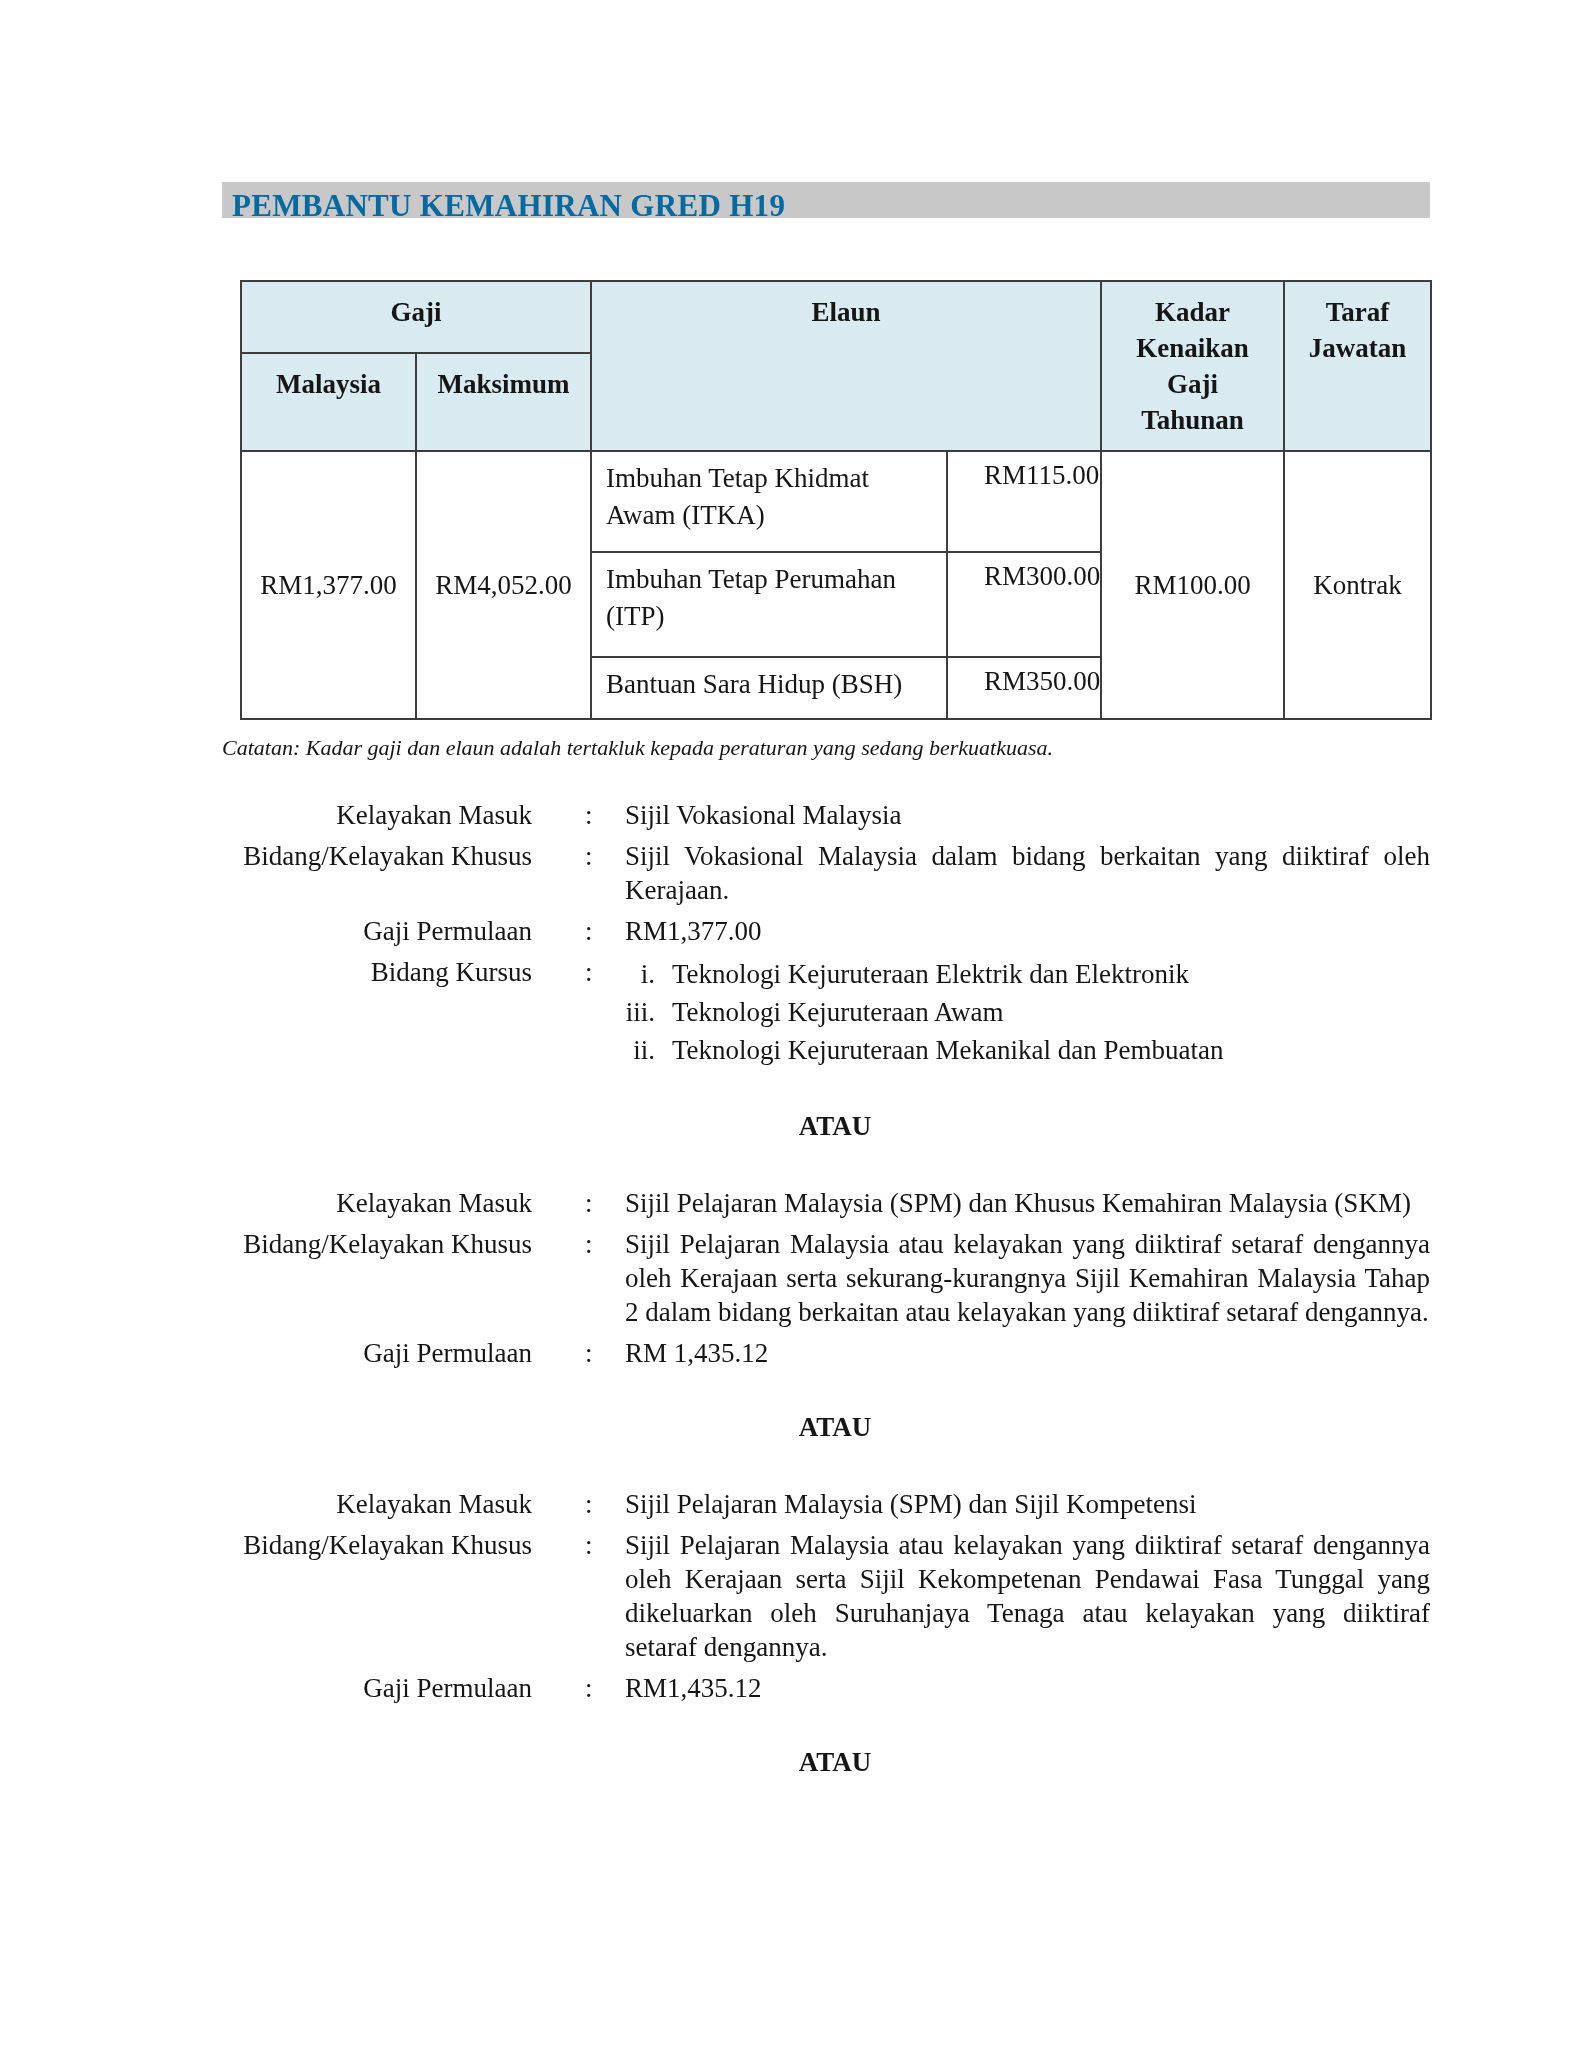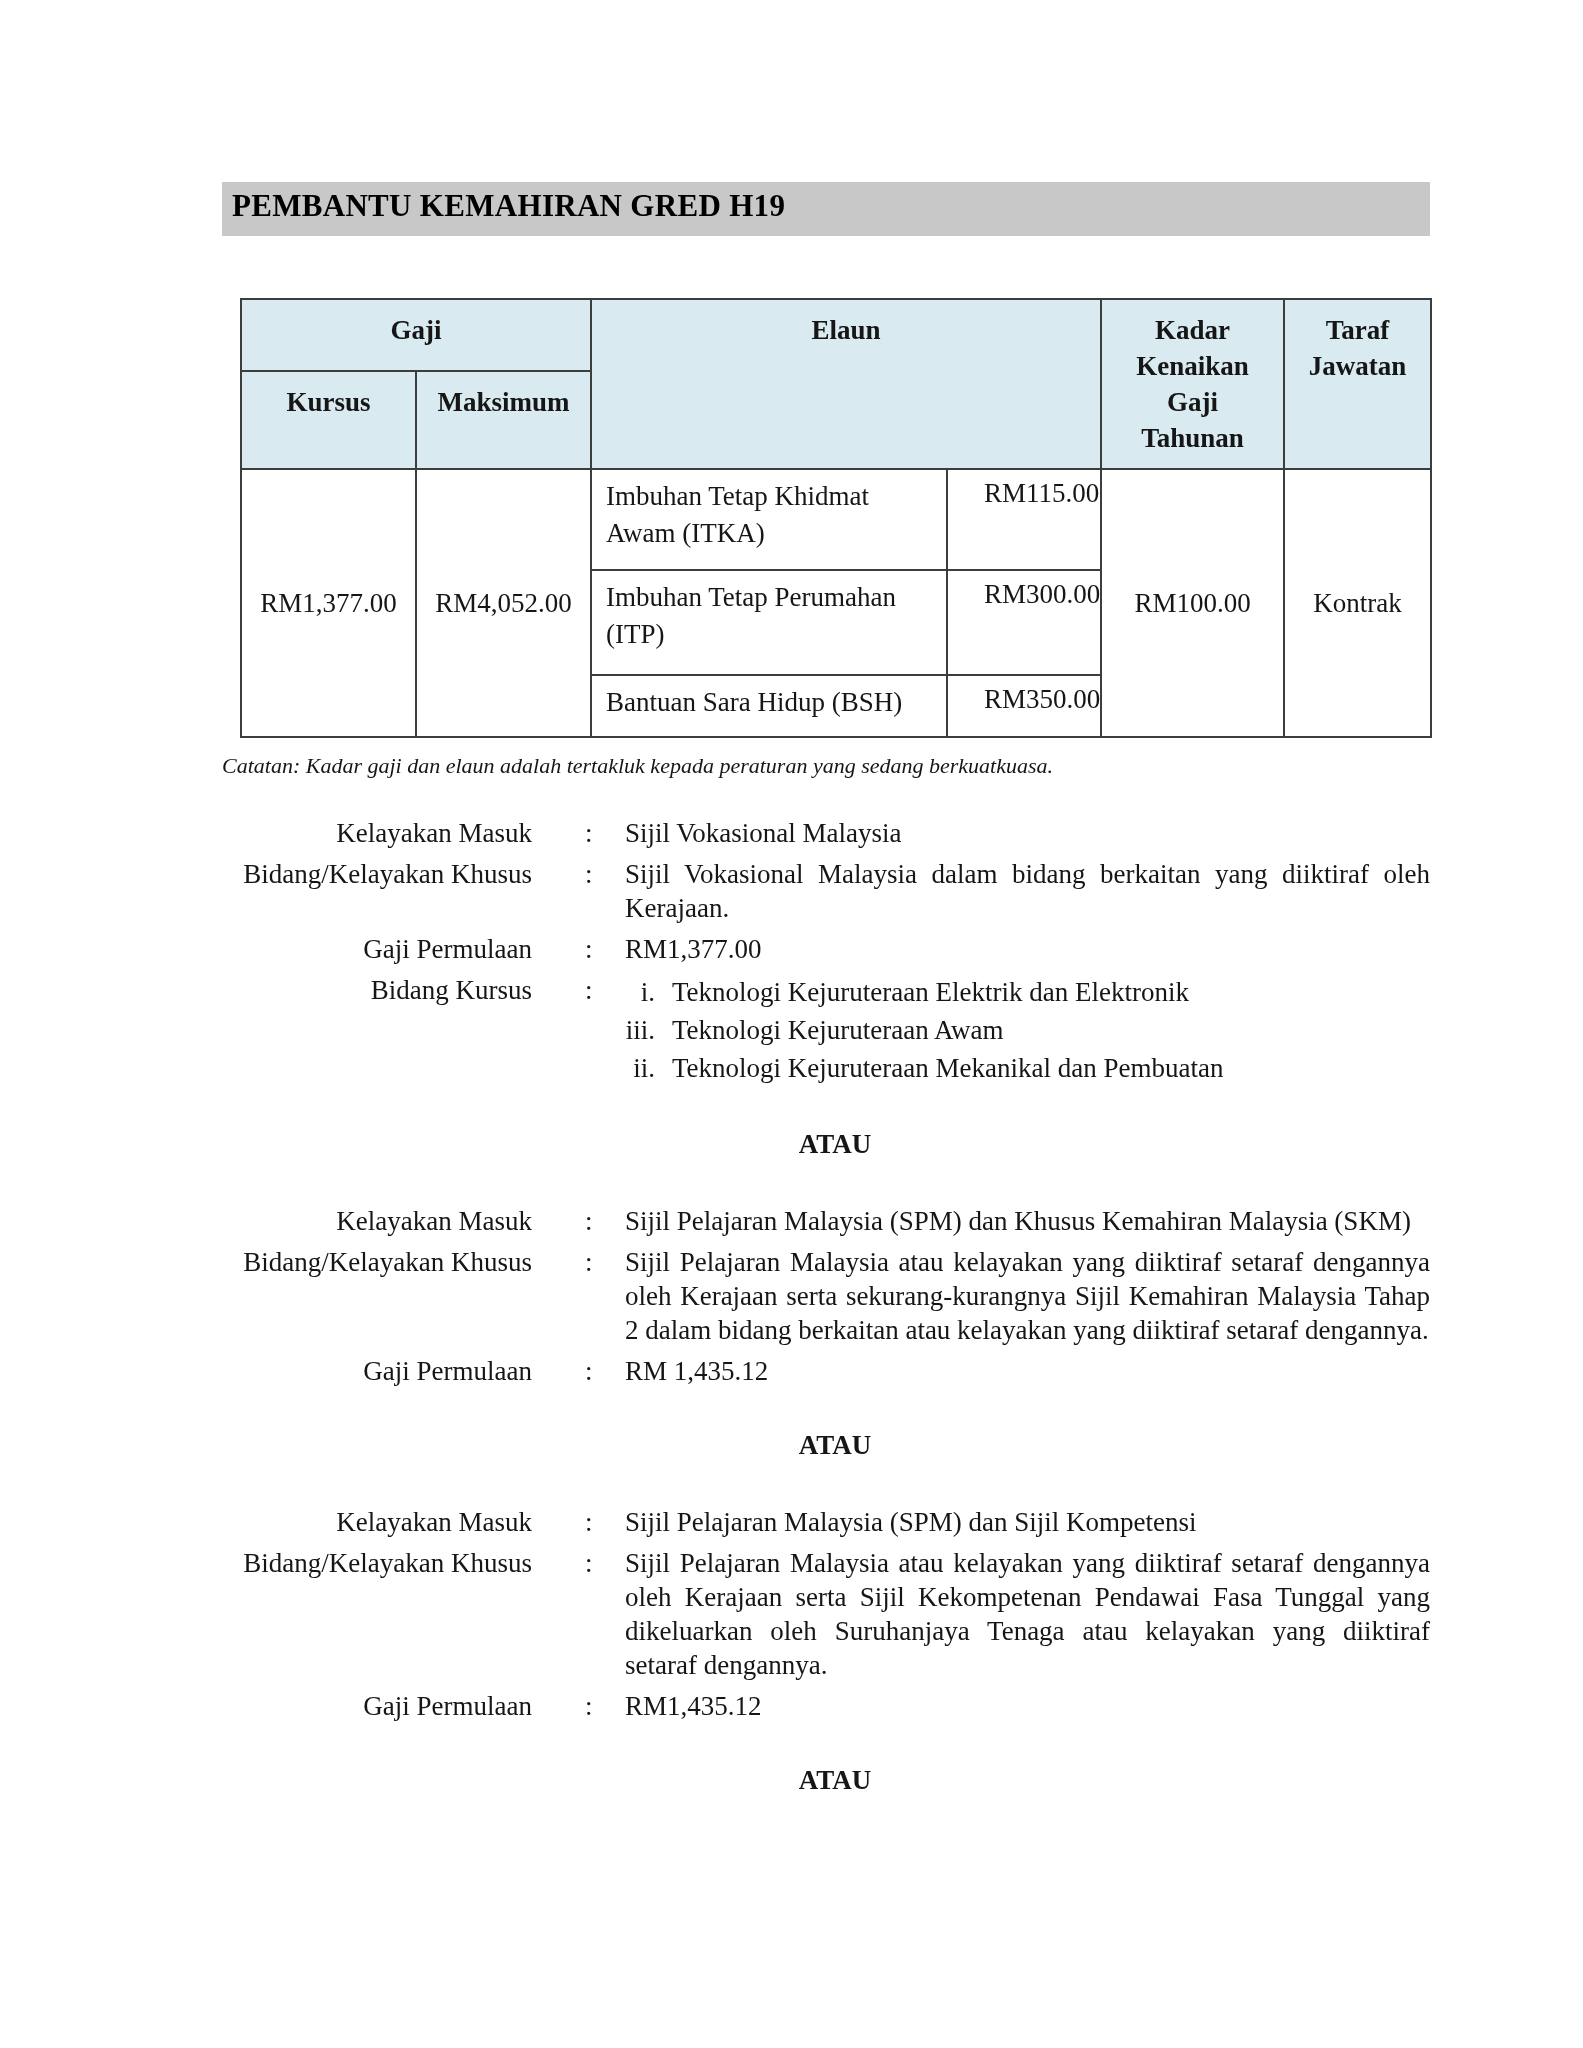--- a/index.html
+++ b/index.html
@@ -3,24 +3,24 @@
 <meta charset="utf-8">
 <style>
   html,body { margin:0; padding:0; background:#ffffff; }
   .page {
     position:relative; width:1583px; height:2048px; background:#ffffff;
     font-family:"Liberation Serif", serif; color:#161616; overflow:hidden;
   }
   .content { position:absolute; left:222px; top:0; width:1208px; }
 
   .title-bar {
-    margin-top:182px; height:54px; background:#c8c8c8;
+    margin-top:182px; height:36px; background:#c8c8c8;
     font-weight:bold; font-size:31px; line-height:47px;
     padding-left:10px; box-sizing:border-box; letter-spacing:.3px;
-    color:#000000;
+    color:#0369a1;
   }
 
   table.salary {
     border-collapse:collapse; table-layout:fixed;
     margin:62px 0 0 18px; width:1190px;
   }
   table.salary th, table.salary td {
     border:2px solid #3d3d3d; box-sizing:border-box;
     font-size:27px; overflow:hidden;
   }
@@ -77,21 +77,21 @@
       <tbody>
         <tr class="hdr1">
           <th colspan="2">Gaji</th>
           <th colspan="2" rowspan="2">Elaun</th>
           <th rowspan="2">
             <div class="narrow-head">Kadar Kenaikan Gaji Tahunan</div>
           </th>
           <th rowspan="2">Taraf Jawatan</th>
         </tr>
         <tr class="hdr2">
-          <th>Kursus</th>
+          <th>Malaysia</th>
           <th>Maksimum</th>
         </tr>
         <tr class="body1">
           <td class="mid" rowspan="3">RM1,377.00</td>
           <td class="mid" rowspan="3">RM4,052.00</td>
           <td class="ename">Imbuhan Tetap Khidmat Awam (ITKA)</td>
           <td class="eamt">RM115.00</td>
           <td class="mid" rowspan="3">RM100.00</td>
           <td class="mid" rowspan="3">Kontrak</td>
         </tr>

